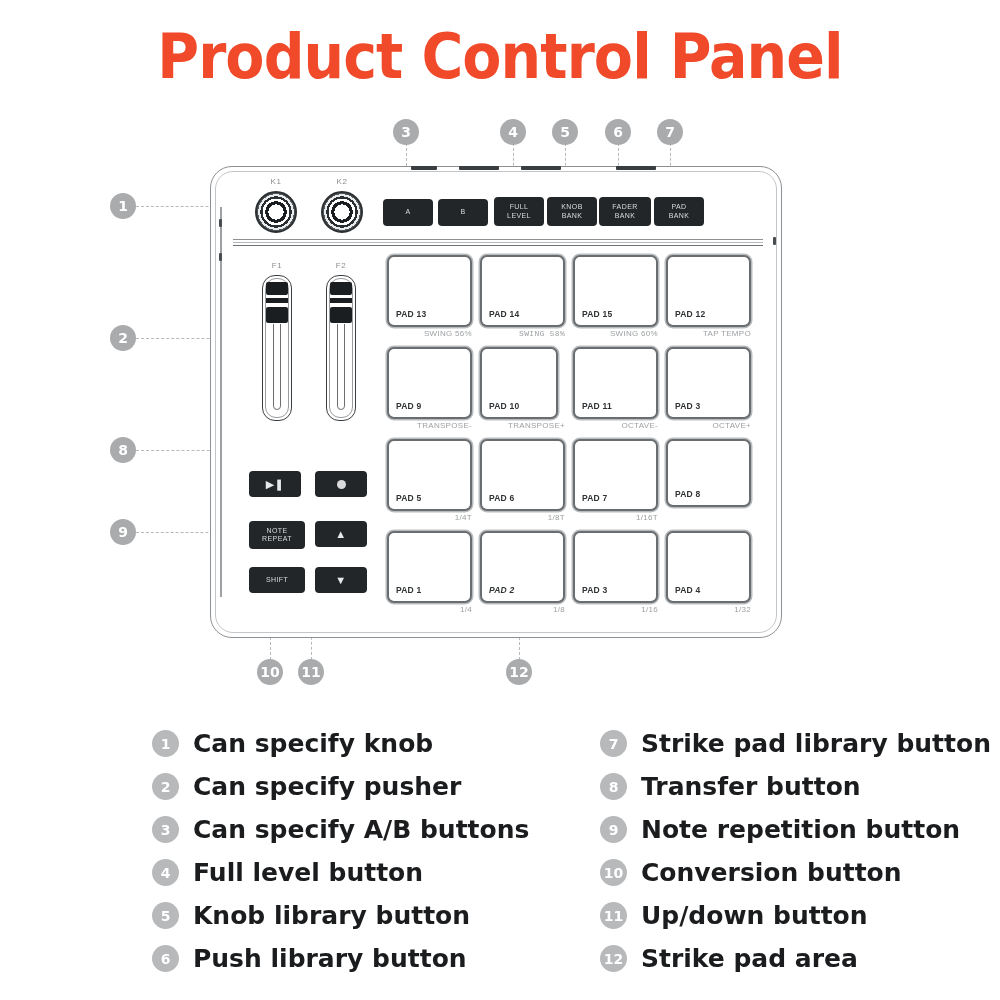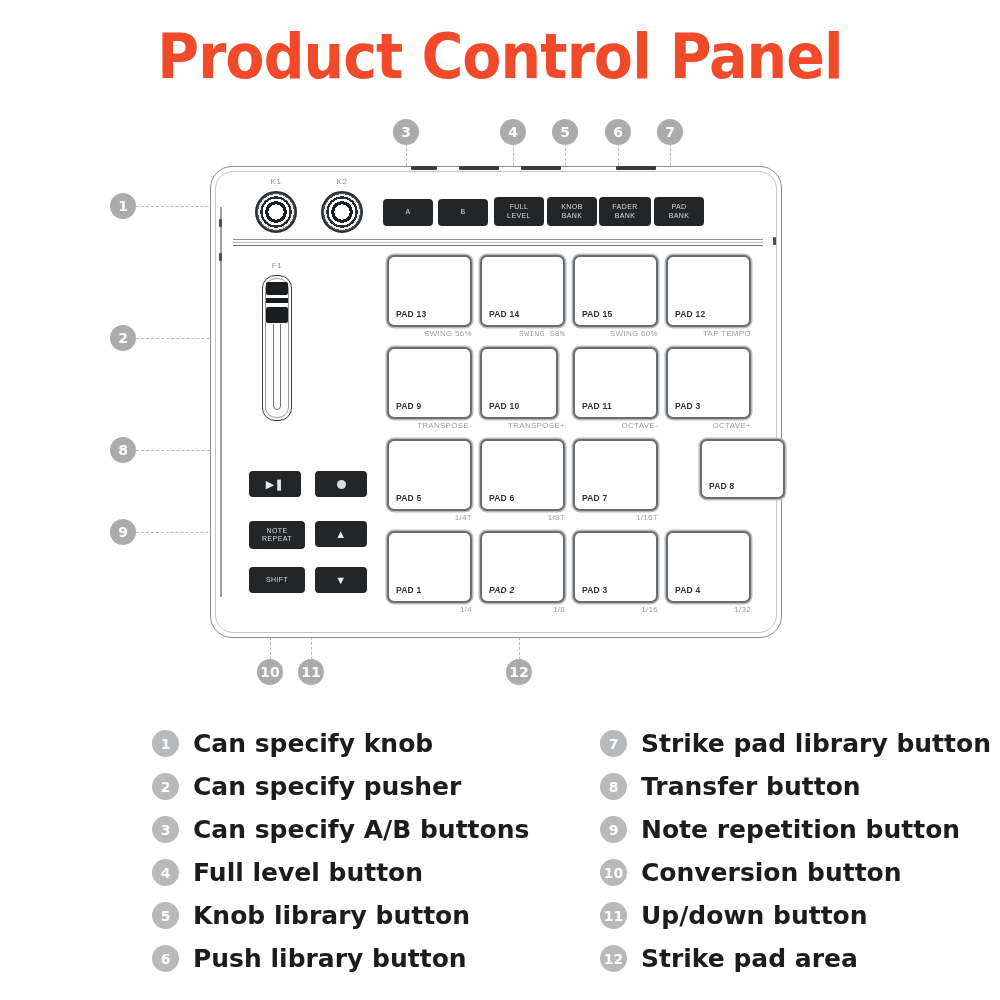--- a/index.html
+++ b/index.html
@@ -272,20 +272,31 @@
       <div class="fader-label">F1</div>
       <div class="fader">
         <div class="fader-slot"></div>
         <div class="fader-cap">
           <b class="cap-a"></b>
             <b class="cap-b"></b>
             <b class="cap-c"></b>
         </div>
       </div>
     </div>
+    <div class="fader-wrap" style="left:115px; top:108px;">
+      <div class="fader-label">F2</div>
+      <div class="fader">
+        <div class="fader-slot"></div>
+        <div class="fader-cap">
+          <b class="cap-a"></b>
+            <b class="cap-b"></b>
+            <b class="cap-c"></b>
+        </div>
+      </div>
+    </div>
 
     <div class="btn" style="left:38px; top:304px; width:52px; height:26px;">
       <span class="glyph">▶❚</span>
     </div>
     <div class="btn" style="left:104px; top:304px; width:52px; height:26px;">
       <span class="rec-dot"></span>
     </div>
     <div class="btn" style="left:38px; top:354px; width:56px; height:28px;">
       <span class="two">NOTE
 REPEAT</span>
@@ -348,21 +359,21 @@
     <div class="pad" style="left:269px; top:272px; width:85px; height:72px;">
       <span class="pad-label">PAD 6</span>
     </div>
     <span class="pad-sub" style="left:269px; top:346px; width:85px;">1/8T</span>
 
     <div class="pad" style="left:362px; top:272px; width:85px; height:72px;">
       <span class="pad-label">PAD 7</span>
     </div>
     <span class="pad-sub" style="left:362px; top:346px; width:85px;">1/16T</span>
 
-    <div class="pad" style="left:455px; top:272px; width:85px; height:60px;margin-left:34px;">
+    <div class="pad" style="left:455px; top:272px; width:85px; height:68px;">
       <span class="pad-label">PAD 8</span>
     </div>
     <span class="pad-sub" style="left:455px; top:364px; width:85px;text-align:right;">1/32T</span>
 
     <div class="pad" style="left:176px; top:364px; width:85px; height:72px;">
       <span class="pad-label">PAD 1</span>
     </div>
     <span class="pad-sub" style="left:176px; top:438px; width:85px;">1/4</span>
 
     <div class="pad" style="left:269px; top:364px; width:85px; height:72px;font-style:italic;">

